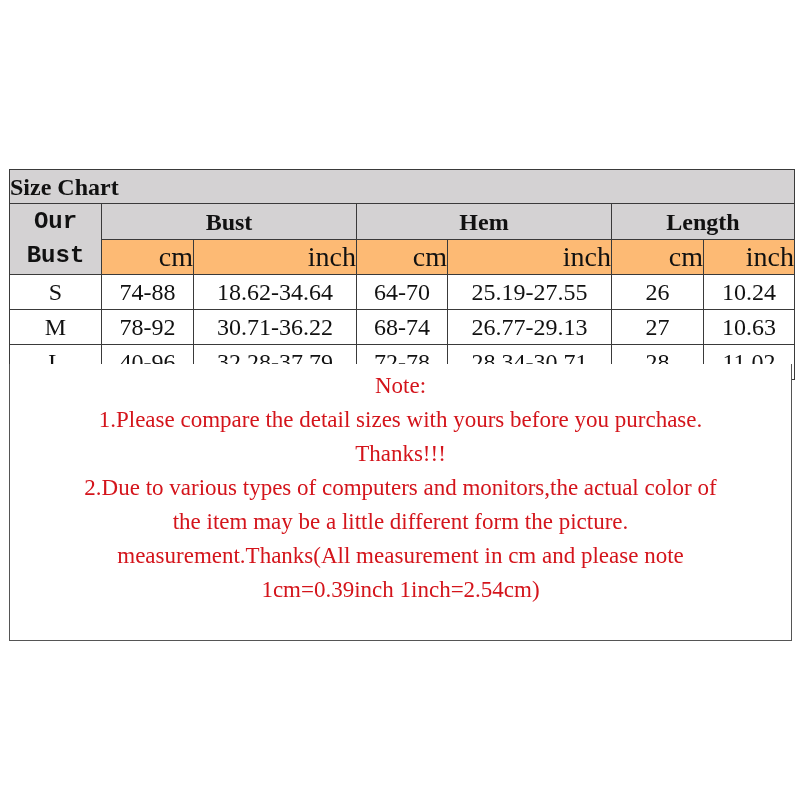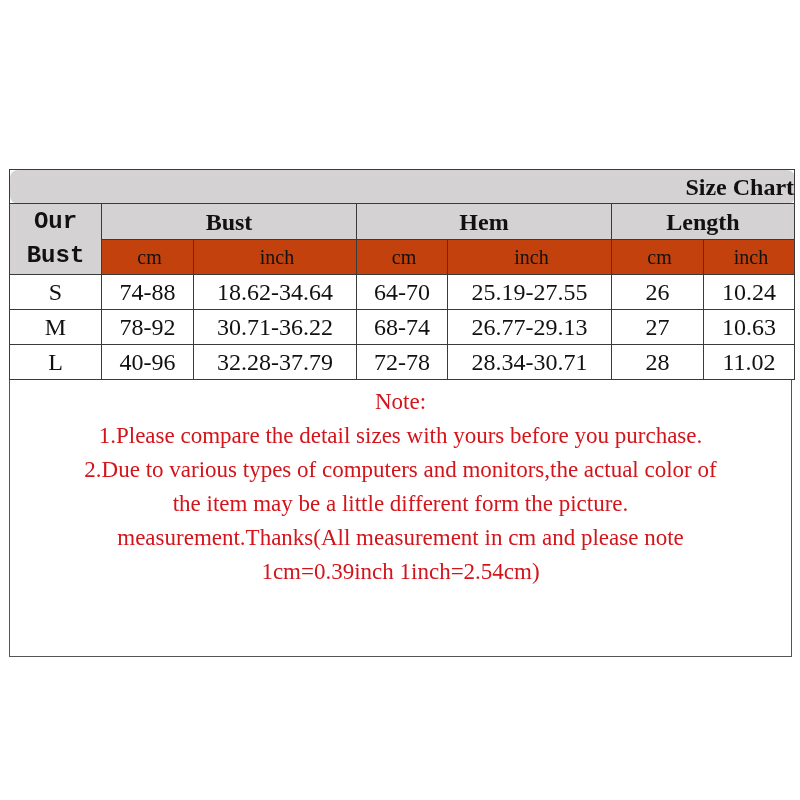--- a/index.html
+++ b/index.html
@@ -3,26 +3,26 @@
   <meta charset="utf-8">
   <style>
     html, body { margin: 0; padding: 0; background: #ffffff; }
     body { width: 800px; height: 800px; position: relative; overflow: hidden;
       font-family: "Liberation Serif", "DejaVu Serif", serif; }
     .sheet { position: absolute; left: 9px; top: 169px; width: 785px; }
     table { border-collapse: collapse; width: 785px; table-layout: fixed;
       border: 1.5px solid #555; }
     td, th { border: 1.5px solid #3a3a3a; padding: 0; color: #111;
       font-size: 24px; line-height: 1; }
-    .title-row th { background: #d4d2d3; height: 33px; font-weight: bold; font-size: 24px; text-align: right; border-radius: 8px; }
+    .title-row th { background: #d4d2d3; height: 33px; font-weight: bold; font-size: 24px; text-align: left; }
     .hdr1 th { background: #d4d2d3; height: 35px; font-weight: bold; font-size: 24px; text-align: center; }
-    .hdr2 th { background: #c2410c; height: 34px; font-weight: normal; font-size: 20px; text-align: center; padding-left: 4px; }
+    .hdr2 th { background: #fdba74; height: 34px; font-weight: normal; font-size: 28px; text-align: right; padding-left: 4px; }
     .oursize { font-weight: bold; text-align: center; background: #d4d2d3; line-height: 34px; font-family: Liberation Mono, monospace; }
     .data td { height: 34px; text-align: center; background: #fff; }
-    .notes { position: absolute; left: 9px; top: 380px; width: 783px; height: 277px;
+    .notes { position: absolute; left: 9px; top: 364px; width: 783px; height: 277px;
       border: 1.5px solid #555; border-top: none; background: #fff; text-align: center;
       color: #d4141b; font-size: 23px; line-height: 34px; padding-top: 5px; box-sizing: border-box; }
     .notes div { white-space: nowrap; }
   </style>
 </head>
 <body>
 
 <div class="sheet">
   <table>
     <colgroup>
@@ -82,17 +82,18 @@
       <td>28</td>
       <td>11.02</td>
     </tr>
   </tbody>
     </table>
 </div>
 
 <div class="notes">
   <div>Note:</div>
   <div>1.Please compare the detail sizes with yours before you purchase.</div>
+  <div>Thanks!!!</div>
   <div>2.Due to various types of computers and monitors,the actual color of</div>
   <div>the item may be a little different form the picture.</div>
   <div>measurement.Thanks(All measurement in cm and please note</div>
   <div>1cm=0.39inch 1inch=2.54cm)</div>
 </div>
 
 </body></html>

